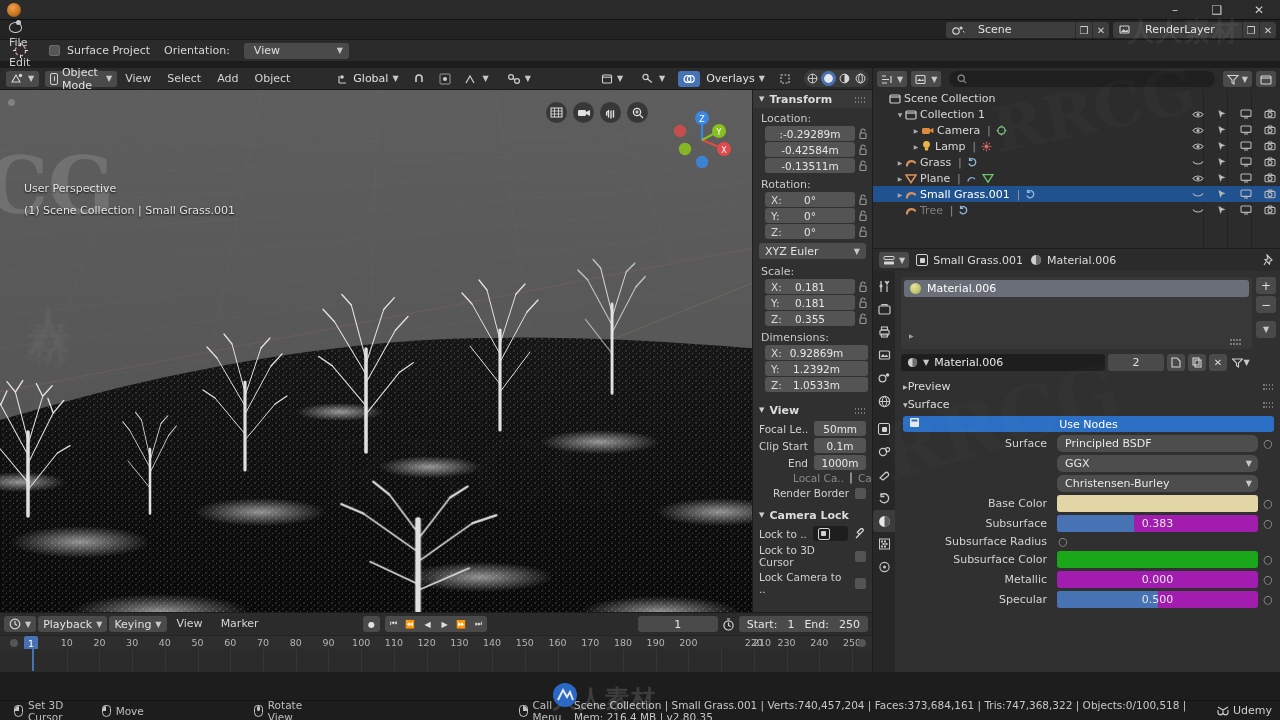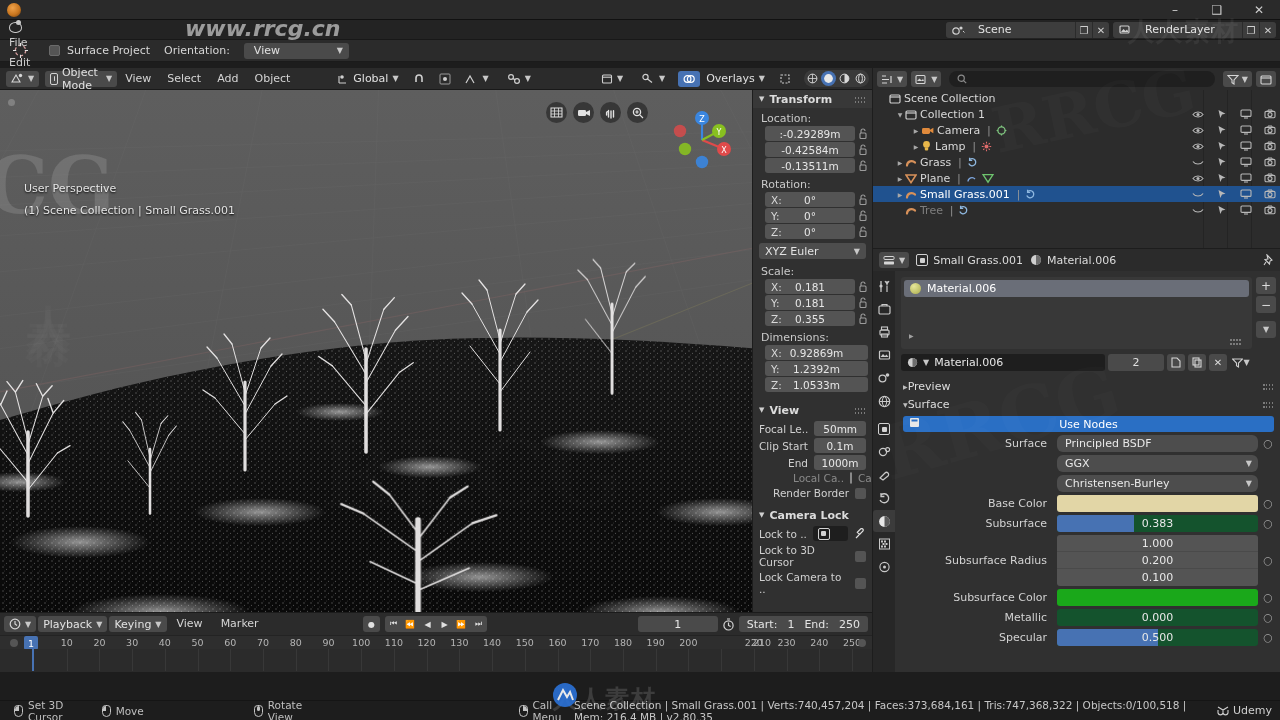--- a/index.html
+++ b/index.html
@@ -140,21 +140,21 @@
   .mcount{ width:56px;height:17px;background:#4a4a4a;border-radius:3px; display:flex;align-items:center;
     justify-content:center;font-size:11px;color:#e0e0e0;}
   .msq{ width:18px;height:17px;background:#4a4a4a;border-radius:3px;display:flex;align-items:center;
     justify-content:center;color:#dcdcdc;font-size:10px;}
   .sechead{ display:flex;align-items:center; height:18px; padding-left:8px; font-size:11px; color:#dcdcdc;}
   .usenodes{ margin:3px 6px 0 8px; height:16px; background:#2a6fc4; border-radius:3px;
     display:flex;align-items:center;justify-content:center; font-size:11px;color:#fff; position:relative;}
   .usenodes .ni{ position:absolute; left:6px; }
   .prow{ display:flex; align-items:center; margin:3px 6px 0 8px; gap:4px; }
   .plabel{ width:150px; text-align:right; font-size:11px; color:#d2d2d2; padding-right:6px;}
-  .pval{ flex:1; height:17px; background:#14532d; border-radius:3px; display:flex; align-items:center;
+  .pval{ flex:1; height:17px; background:#a21caf; border-radius:3px; display:flex; align-items:center;
     justify-content:center; font-size:11px; color:#e8e8e8; position:relative; overflow:hidden;}
   .pval.dropdown{ justify-content:flex-start; padding-left:8px; background:#4d4d4d;border-radius:6px;}
   .pval .cvr{ position:absolute; right:6px; font-size:8px; color:#c8c8c8;}
   .pval .fill{ position:absolute; left:0; top:0; bottom:0; background:#4772b3; }
   .pval span.t{ position:relative; z-index:2;}
   .pdot{ width:12px; text-align:center; color:#a0a0a0; font-size:11px; flex:none;}
   .swatch{ flex:1; height:17px; border-radius:3px;}
   .stack3{ flex:1; background:#545454; border-radius:3px; overflow:hidden;}
   .stack3 div{ height:17px; display:flex; align-items:center; justify-content:center; font-size:11px; color:#e8e8e8;
     border-bottom:1px solid #4a4a4a;}
@@ -1257,25 +1257,20 @@
           <div class="prow">
             <span class="plabel">Subsurface</span>
             <span class="pval">
               <span class="fill" style="width:38.3%;"></span>
               <span class="t">0.383</span>
             </span>
             <span class="pdot">○</span>
           </div>
           <div class="prow">
             <span class="plabel">Subsurface Radius</span>
-            <span class="stack3">
-              <div>1.000</div>
-              <div>0.200</div>
-              <div>0.100</div>
-            </span>
             <span class="pdot">○</span>
           </div>
           <div class="prow">
             <span class="plabel">Subsurface Color</span>
             <span class="swatch" style="background:#1aa81a;"></span>
             <span class="pdot">○</span>
           </div>
           <div class="prow">
             <span class="plabel">Metallic</span>
             <span class="pval">
@@ -1423,21 +1418,20 @@
     </div>
     <div class="sb-stats">Scene Collection | Small Grass.001 | Verts:740,457,204 | Faces:373,684,161 | Tris:747,368,322 | Objects:0/100,518 | Mem: 216.4 MB | v2.80.35</div>
     <div class="udemy">
       <svg width="12" height="10" viewBox="0 0 12 10">
           <path d="M1 1 L6 4 L11 1 M1 4 V7 a2.6 2.6 0 0 0 5 0 V4 M6 4 V7 a2.6 2.6 0 0 0 5 0 V4" fill="none" stroke="#cfcfcf" stroke-width="1.1"></path>
         </svg>
       <span>Udemy</span>
     </div>
   </div>
 
-  <div class="wm2" style="left:185px;top:16px;font-size:22px;color:rgba(255,255,255,.55);font-style:italic;">www.rrcg.cn</div>
   <div class="wm2" style="left:1128px;top:14px;font-size:26px;opacity:.35;letter-spacing:2px;">人人素材</div>
   <div class="wm2" style="left:553px;top:683px;font-size:24px;opacity:.85;letter-spacing:2px;">人人素材</div>
   <svg style="position:absolute;left:552px;top:682px;width:26px;height:26px;opacity:.9;" viewBox="0 0 26 26">
     <circle cx="13" cy="13" r="12" fill="#2b72d8"></circle>
       <path d="M6 18 L11 8 L15 15 L18 10 L21 18" stroke="#fff" stroke-width="2" fill="none"></path>
   </svg>
 
 </div>
 
 </body></html>

